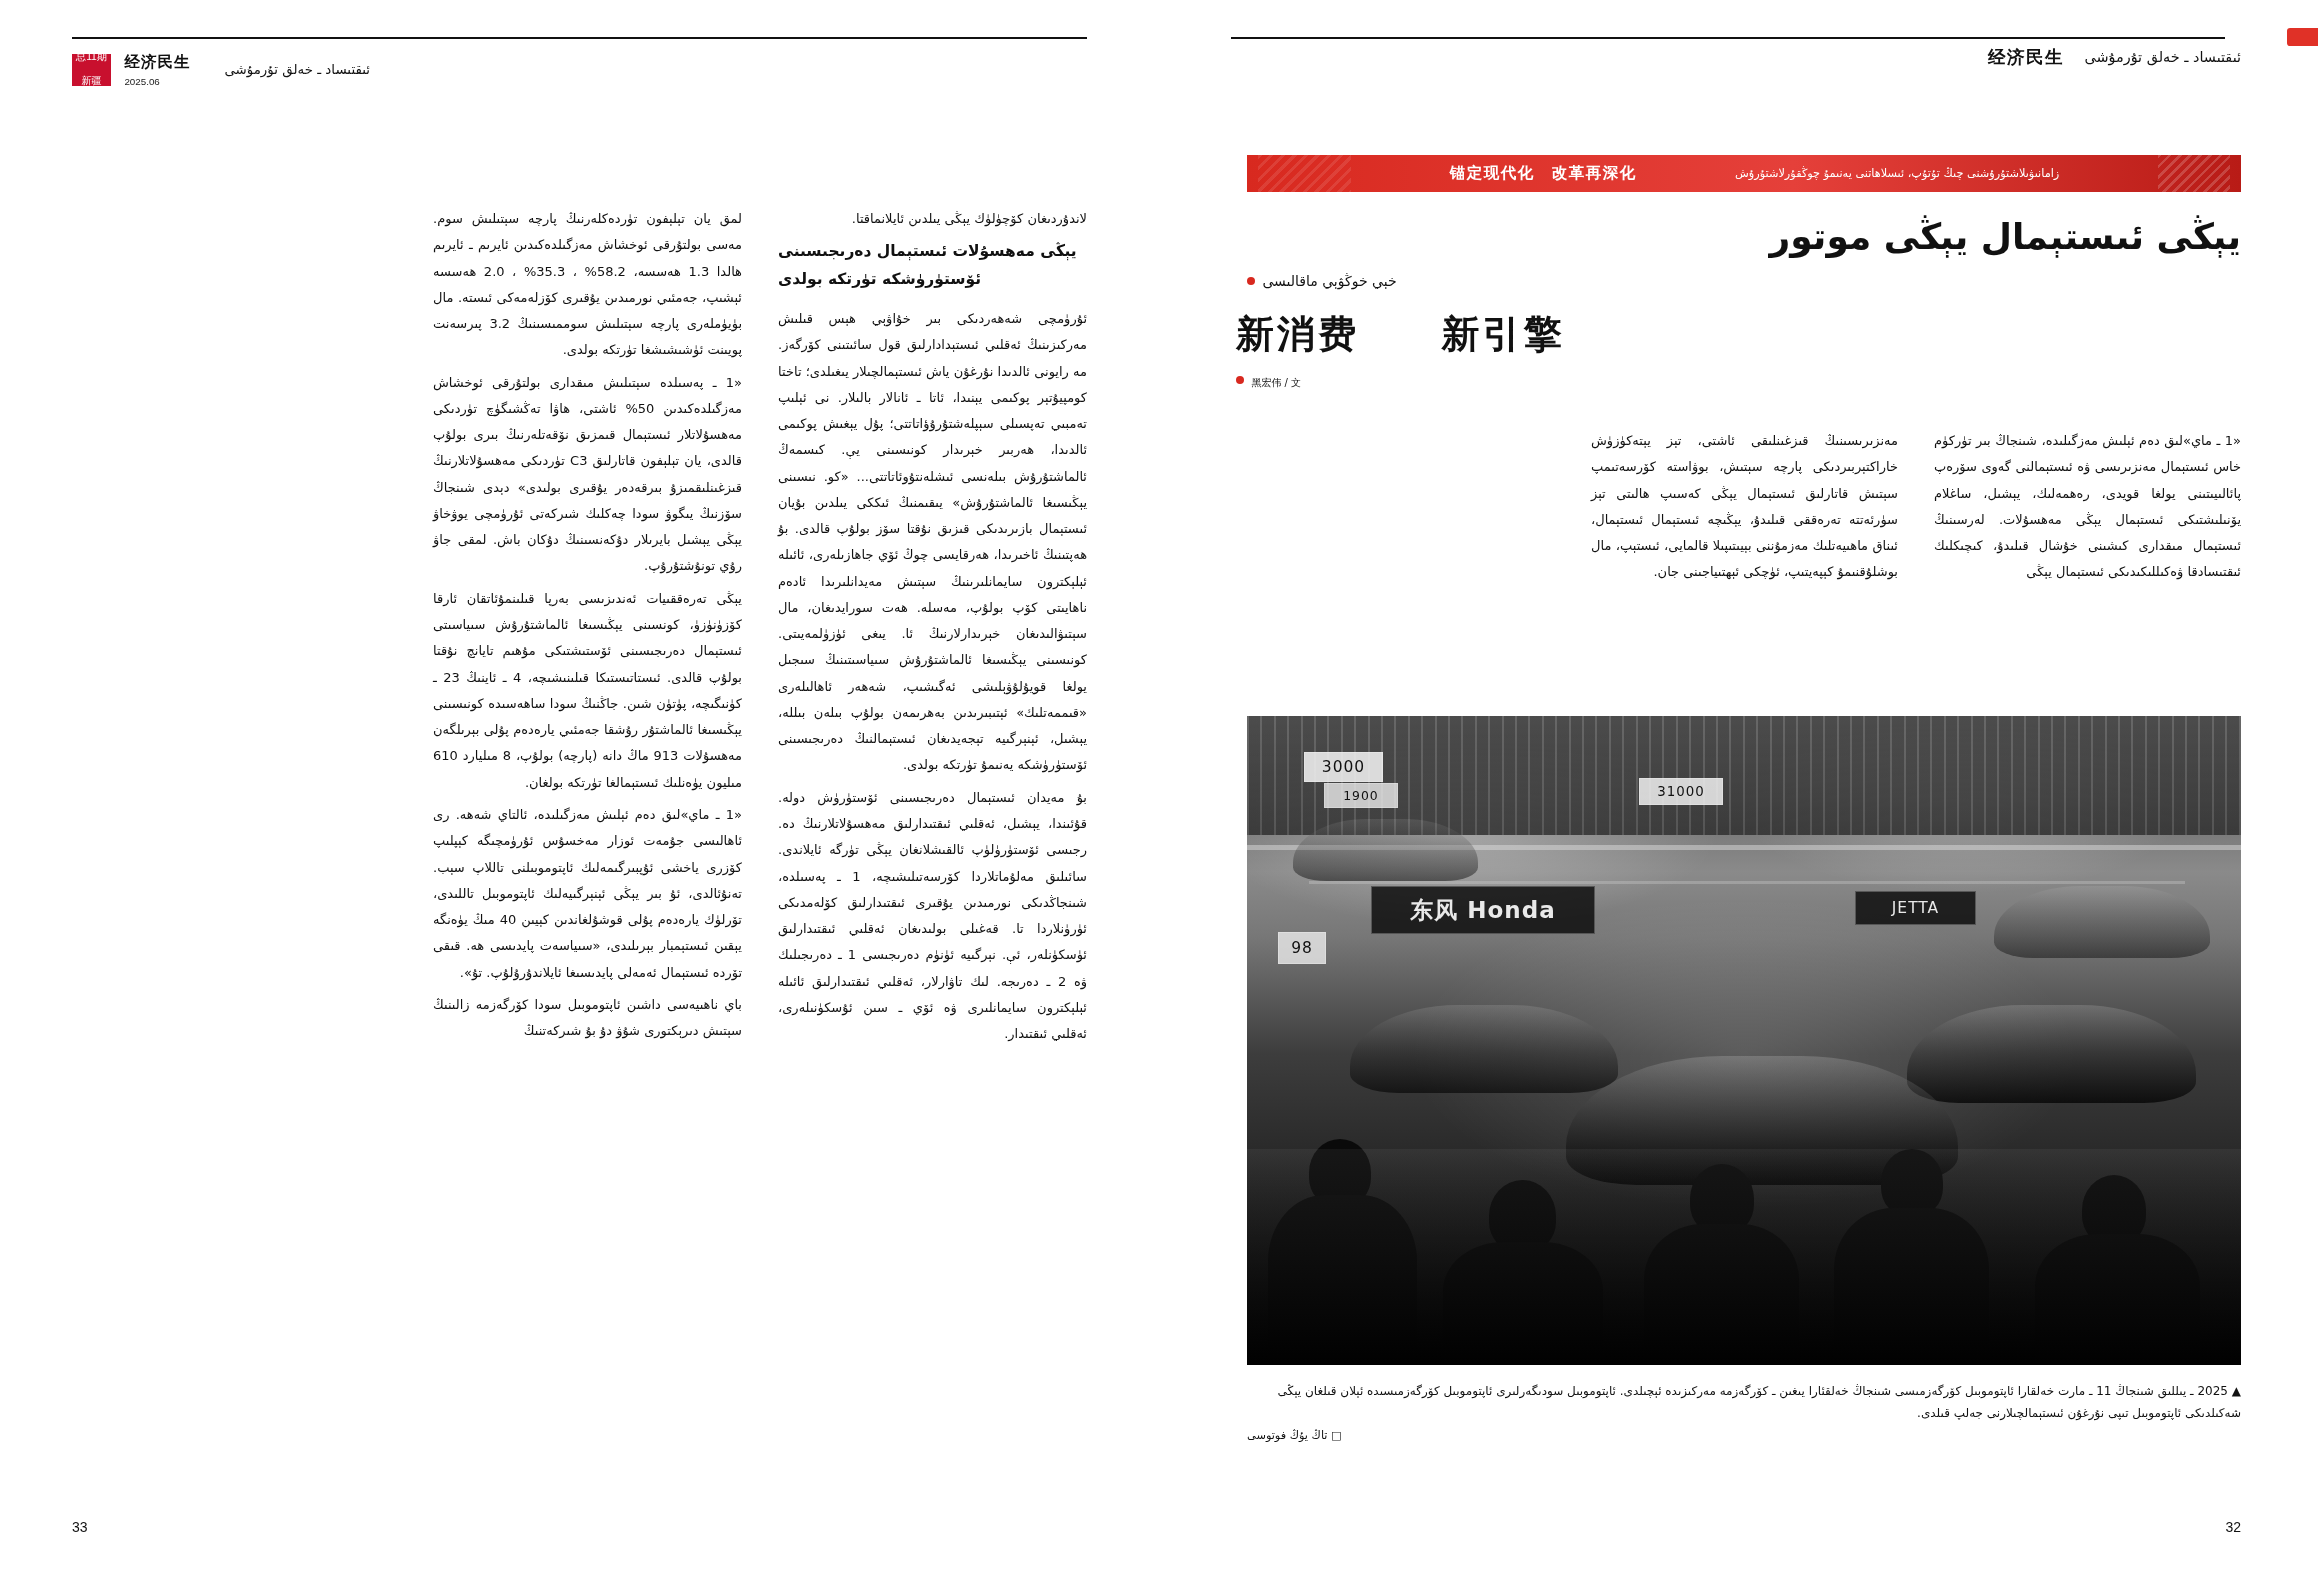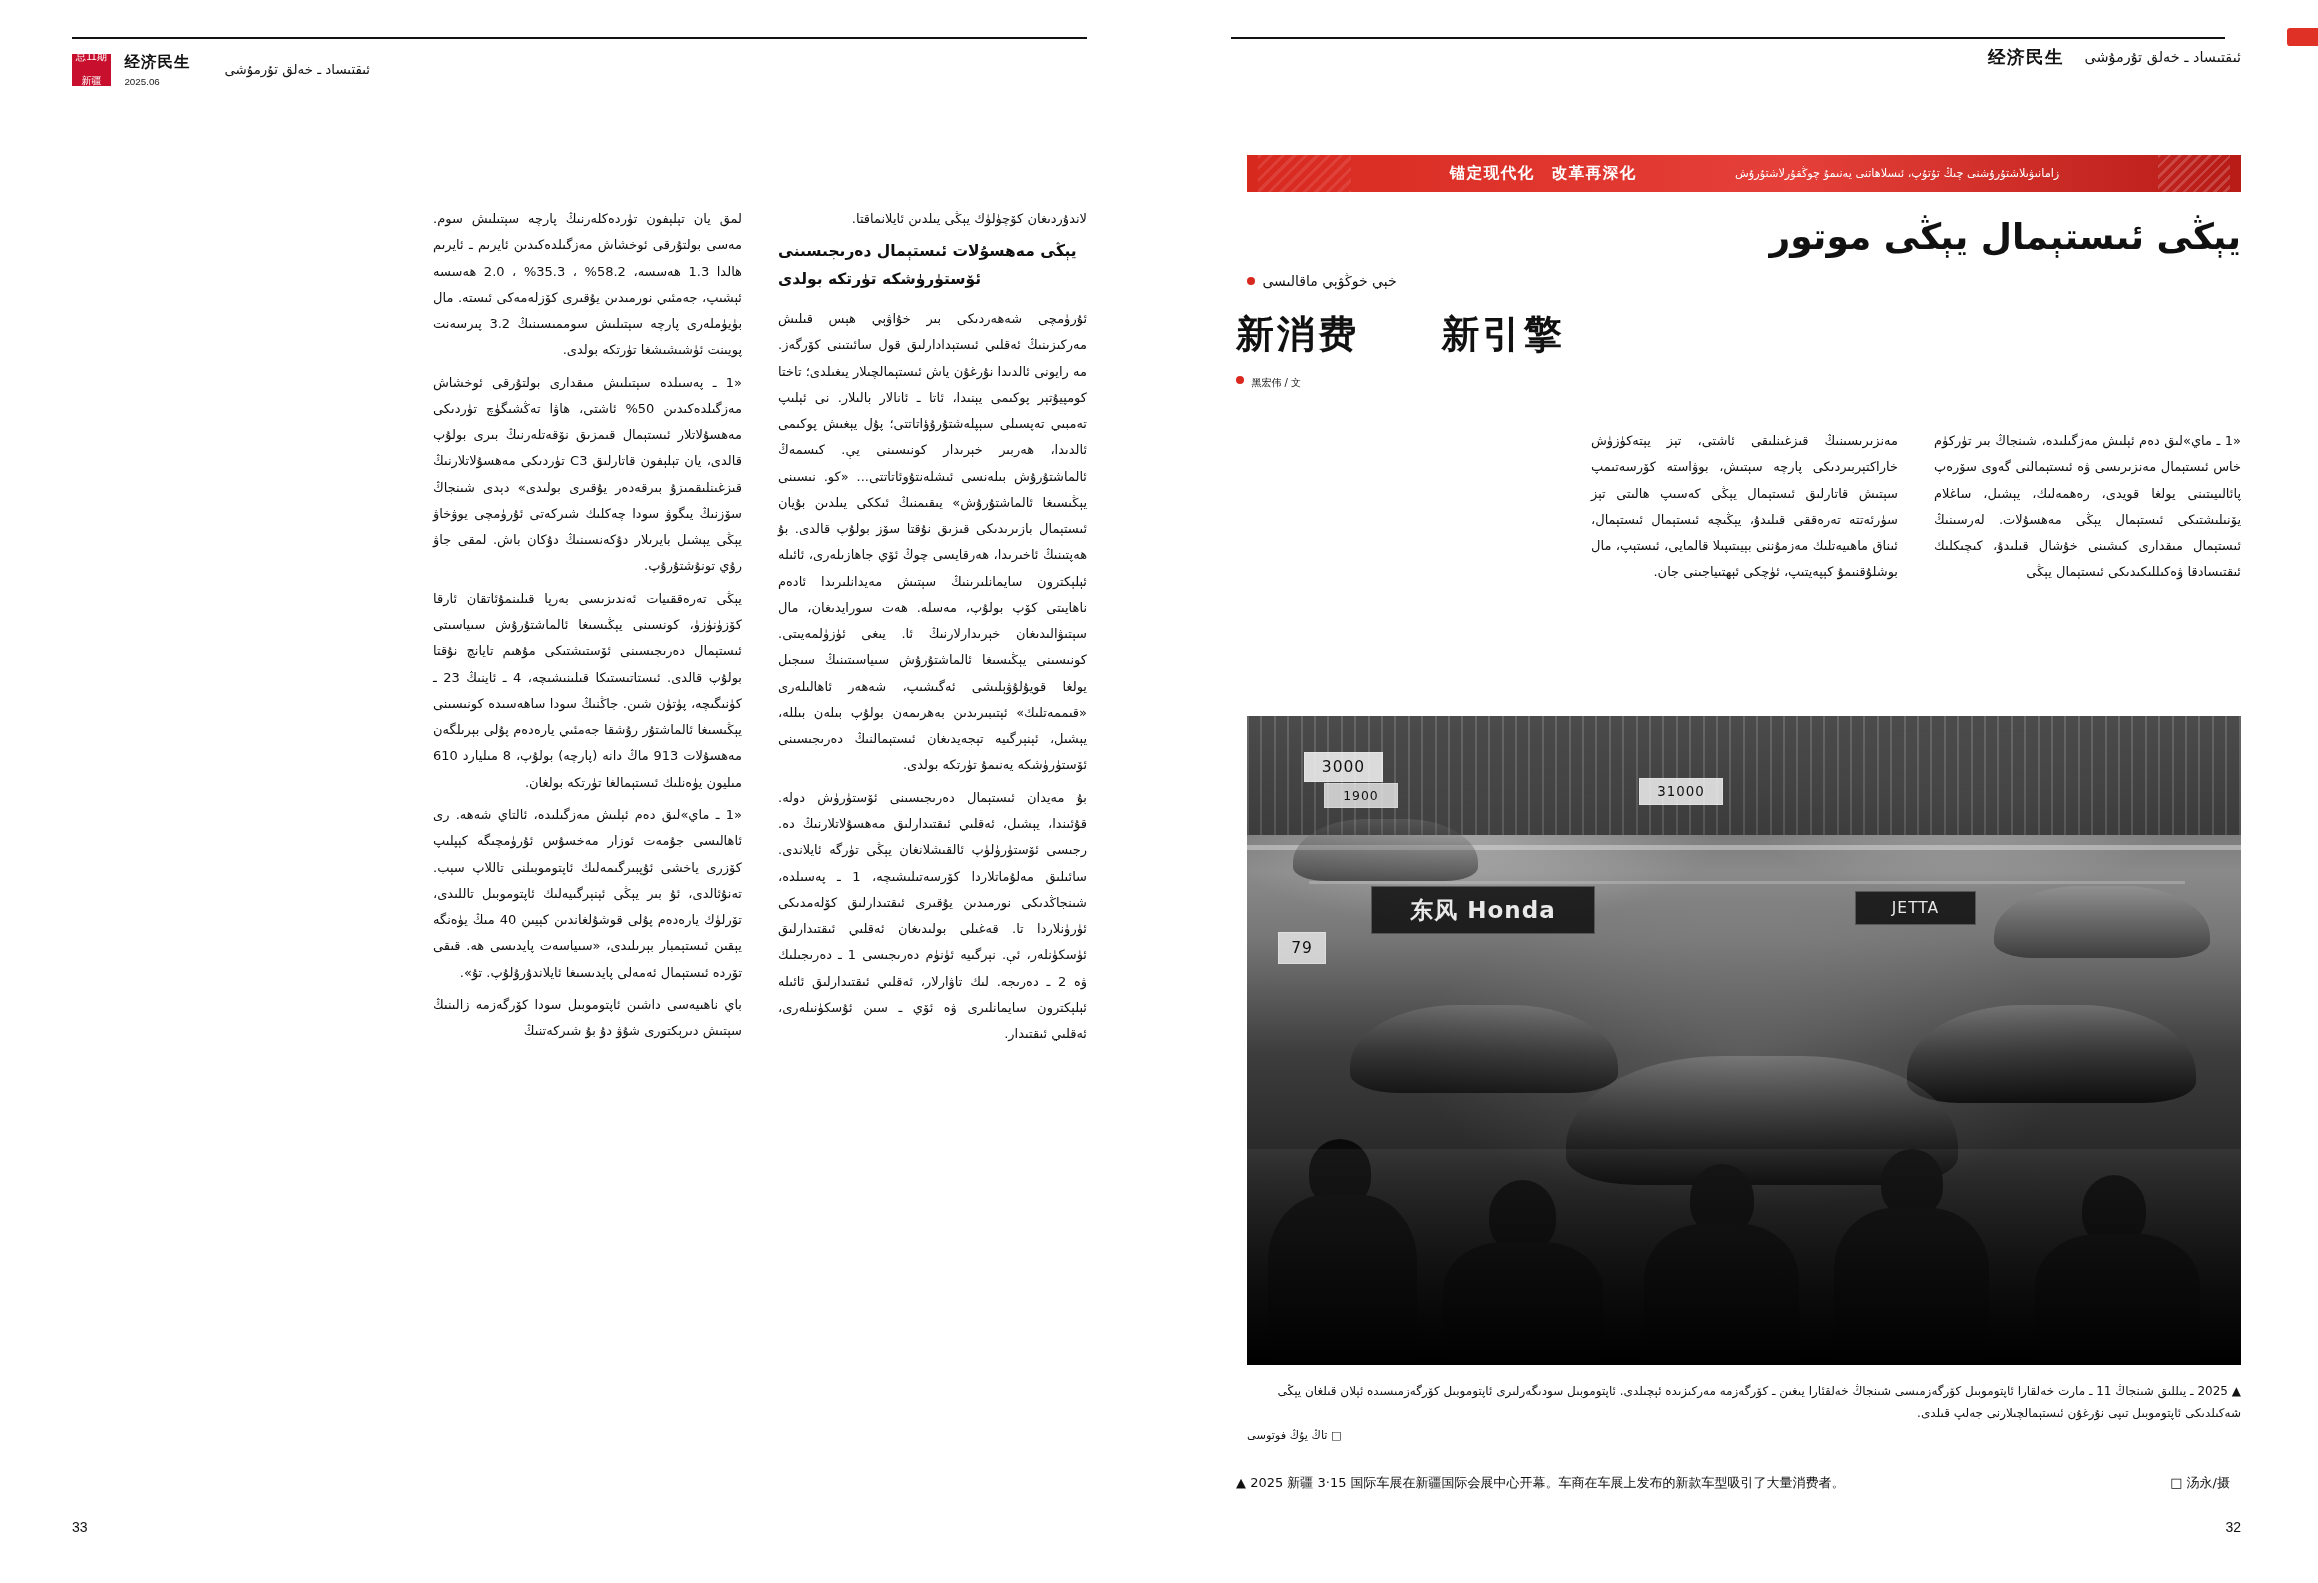--- a/index.html
+++ b/index.html
@@ -470,21 +470,21 @@
         <div class="photo">
           <div class="ceiling"></div>
           <div class="truss" style="top:129px;left:0;width:994px;"></div>
           <div class="truss" style="top:165px;left:62px;width:876px;height:3.1px;opacity:.6;"></div>
 
           <div class="booth-sign" style="top:170px;left:124px;width:222px;height:46px;font-size:23px;font-weight:bold;">东风 Honda</div>
           <div class="booth-sign" style="top:175px;left:608px;width:119px;height:32px;font-size:15.5px;">JETTA</div>
           <div class="booth-sign" style="top:36px;left:57px;width:77px;height:28px;font-size:15.5px;background:rgba(240,240,240,.88);color:#111;">3000</div>
           <div class="booth-sign" style="top:62px;left:392px;width:82px;height:25px;font-size:13.4px;background:rgba(240,240,240,.85);color:#111;">31000</div>
           <div class="booth-sign" style="top:67px;left:77px;width:72px;height:23px;font-size:12.4px;background:rgba(235,235,235,.8);color:#111;">1900</div>
-          <div class="booth-sign" style="top:216px;left:31px;width:46px;height:30px;font-size:15.5px;background:rgba(235,235,235,.8);color:#111;">79</div>
+          <div class="booth-sign" style="top:216px;left:31px;width:46px;height:30px;font-size:15.5px;background:rgba(235,235,235,.8);color:#111;">98</div>
 
           <div class="car-silhouette" style="top:103px;left:46px;width:185px;height:62px;opacity:.55;"></div>
           <div class="car-silhouette" style="top:170px;left:747px;width:216px;height:72px;opacity:.5;"></div>
           <div class="car-silhouette" style="top:289px;left:660px;width:289px;height:98px;opacity:.85;"></div>
           <div class="car-silhouette" style="top:340px;left:319px;width:392px;height:129px;opacity:.95;"></div>
           <div class="car-silhouette" style="top:289px;left:103px;width:268px;height:88px;opacity:.7;"></div>
 
           <div class="crowd-head" style="top:423px;left:62px;width:62px;height:67px;"></div>
           <div class="crowd-body" style="top:479px;left:20.6px;width:149px;height:175px;"></div>
           <div class="crowd-head" style="top:464px;left:242px;width:67px;height:72px;"></div>
@@ -498,23 +498,19 @@
 
           <div class="floor-glow"></div>
         </div>
       </div>
 
       <div class="caption-ug">
         <div>▲ 2025 ـ يىللىق شىنجاڭ 11 ـ مارت خەلقارا ئاپتوموبىل كۆرگەزمىسى شىنجاڭ خەلقئارا يىغىن ـ كۆرگەزمە مەركىزىدە ئېچىلدى. ئاپتوموبىل سودىگەرلىرى ئاپتوموبىل كۆرگەزمىسىدە ئېلان قىلغان يېڭى شەكىلدىكى ئاپتوموبىل تىپى نۇرغۇن ئىستېمالچىلارنى جەلپ قىلدى.</div>
         <div class="caption-credit-ug">□ تاڭ يۇڭ فوتوسى</div>
       </div>
 
-      <div class="caption-cn">
-        <span>▲ 2025 新疆 3·15 国际车展在新疆国际会展中心开幕。车商在车展上发布的新款车型吸引了大量消费者。</span>
-        <span>□ 汤永/摄</span>
-      </div>
 
       <div class="folio folio-right">32</div>
     </div>
 
   </div>
 </div>
 
 
 </body></html>

